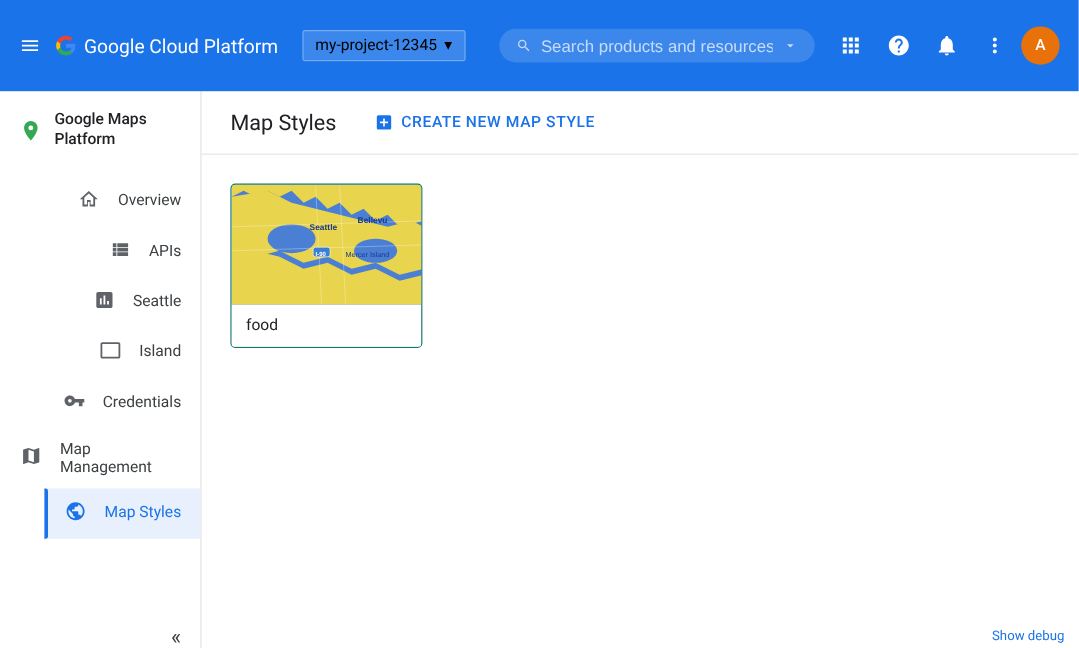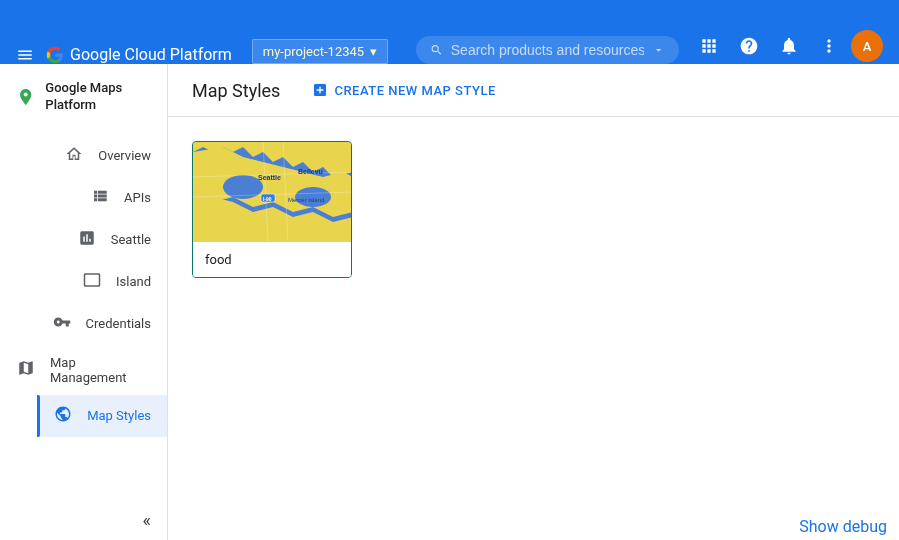--- a/index.html
+++ b/index.html
@@ -1,35 +1,35 @@
 <!DOCTYPE html>
 <html><head>
   <meta charset="utf-8">
   <style>
     * { margin: 0; padding: 0; box-sizing: border-box; }
     body { font-family: 'Google Sans', Roboto, Arial, sans-serif; font-size: 14px; color: #202124; background: #fff; height: 540px; overflow: hidden; }
 
     
     .top-bar {
-      height: 64px;
+      height: 76px;
       background: #1a73e8;
       display: flex;
-      align-items: flex-end;
+      align-items: center;
       padding: 0 16px;
       gap: 12px;
       position: relative;
       z-index: 10;
     }
     .top-bar-menu-icon { color: #fff; cursor: pointer; font-size: 20px; display: flex; align-items: center; }
     .top-bar-logo { display: flex; align-items: center; gap: 6px; color: #fff; font-size: 16px; font-weight: 400; }
     .project-selector {
       background: rgba(255,255,255,0.15);
       border: 1px solid rgba(255,255,255,0.3);
       border-radius: 2px;
-      color: #fef9c3;
+      color: #000000;
       padding: 4px 10px;
       font-size: 13px;
       display: flex;
       align-items: center;
       gap: 6px;
       cursor: pointer;
       margin-left: 8px;
     }
     .search-bar {
       flex: 1;
@@ -214,21 +214,21 @@
       color: #202124;
       background: #fff;
     }
 
     
     .bottom-bar {
       position: fixed;
       bottom: 0;
       right: 0;
       padding: 4px 12px;
-      font-size: 16px;
+      font-size: 11px;
       color: #1a73e8;
       cursor: pointer;
     }
   </style>
 </head>
 <body>
 
 <div class="top-bar">
   <div class="top-bar-menu-icon">
     <svg width="18" height="18" viewBox="0 0 24 24" fill="white">

